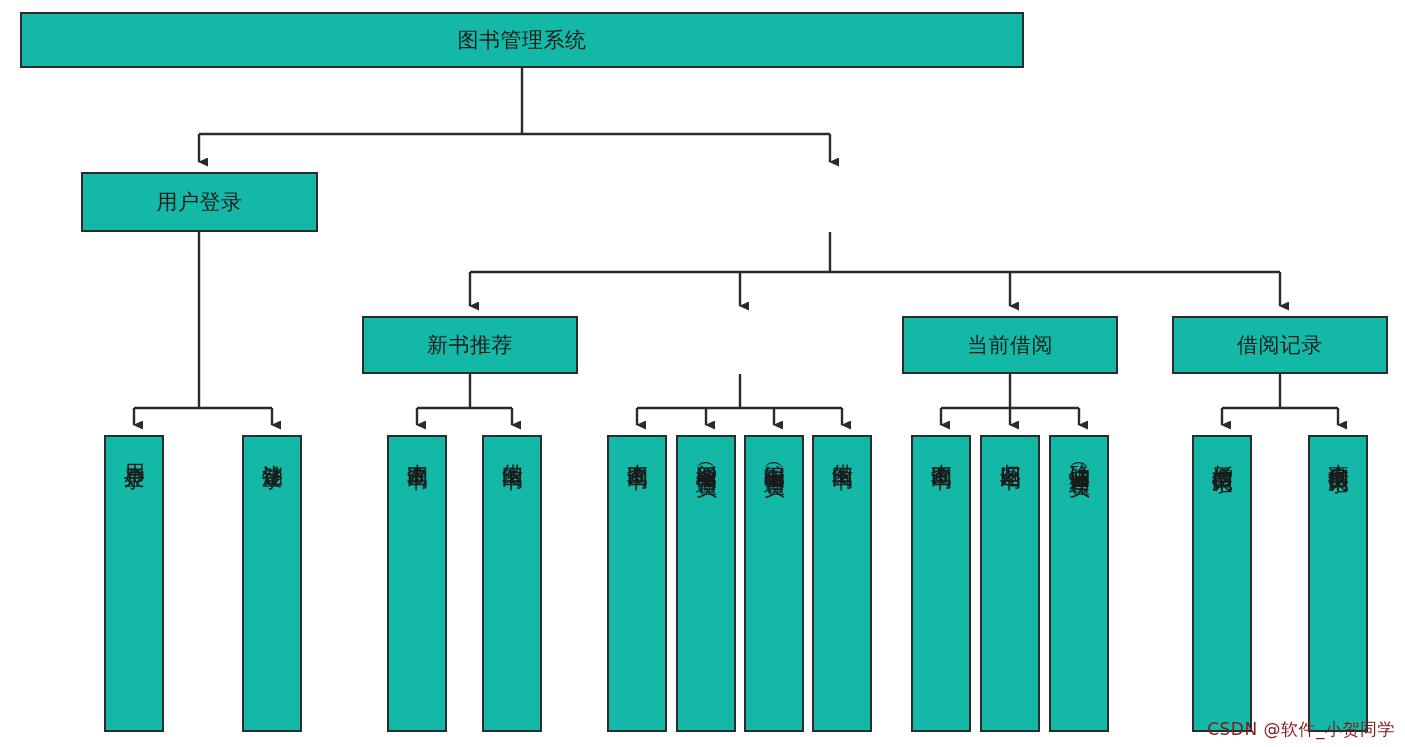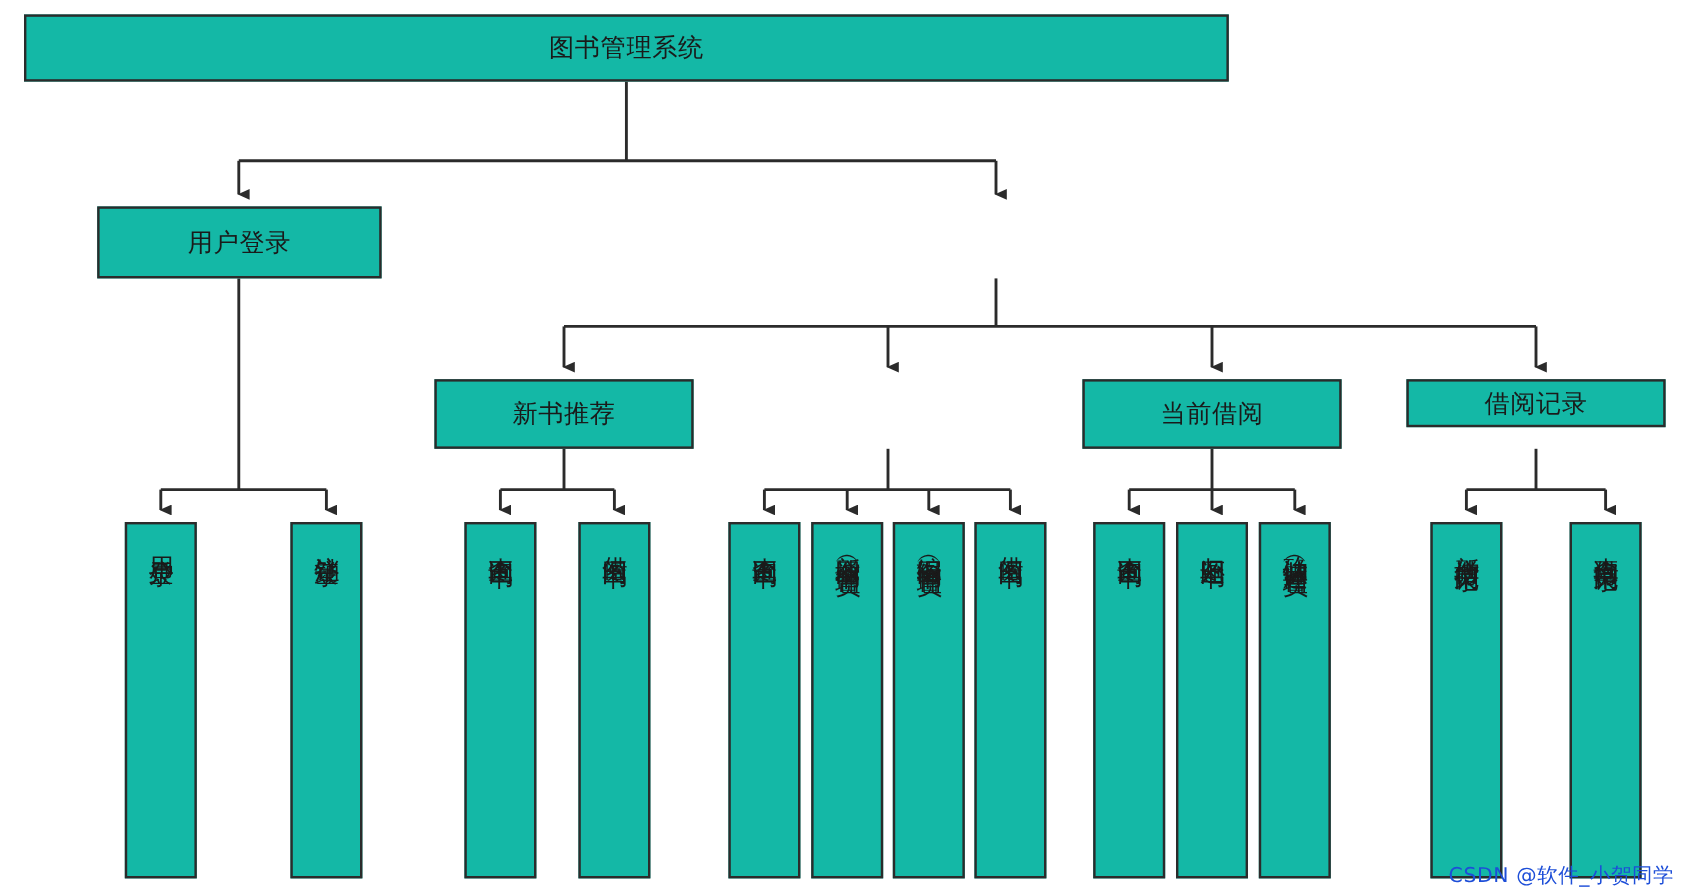--- a/index.html
+++ b/index.html
@@ -50,21 +50,21 @@
     top: 0;
     width: 1405px;
     height: 747px;
     pointer-events: none;
   }
   .watermark {
     position: absolute;
     right: 10px;
     bottom: 6px;
     font-size: 17px;
-    color: #1d4ed8;
+    color: #7f1d1d;
     letter-spacing: 0.5px;
     white-space: nowrap;
   }
 </style>
 </head>
 <body>
 
 <div id="canvas">
 
   <svg class="edges" viewBox="0 0 1405 747">
@@ -124,21 +124,21 @@
   <div class="node" style="left:81px; top:172px; width:237px; height:60px;">
     <span class="label">用户登录</span>
   </div>
 
   <div class="node" style="left:362px; top:316px; width:216px; height:58px;">
     <span class="label">新书推荐</span>
   </div>
   <div class="node" style="left:902px; top:316px; width:216px; height:58px;">
     <span class="label">当前借阅</span>
   </div>
-  <div class="node" style="left:1172px; top:316px; width:216px; height:40px;">
+  <div class="node" style="left:1172px; top:316px; width:216px; height:58px;">
     <span class="label">借阅记录</span>
   </div>
 
   <div class="node leaf" style="left:104px; top:435px; width:60px; height:297px;">
     <span class="label">用户登录</span>
   </div>
   <div class="node leaf" style="left:242px; top:435px; width:60px; height:297px;">
     <span class="label">注销登录</span>
   </div>
 

